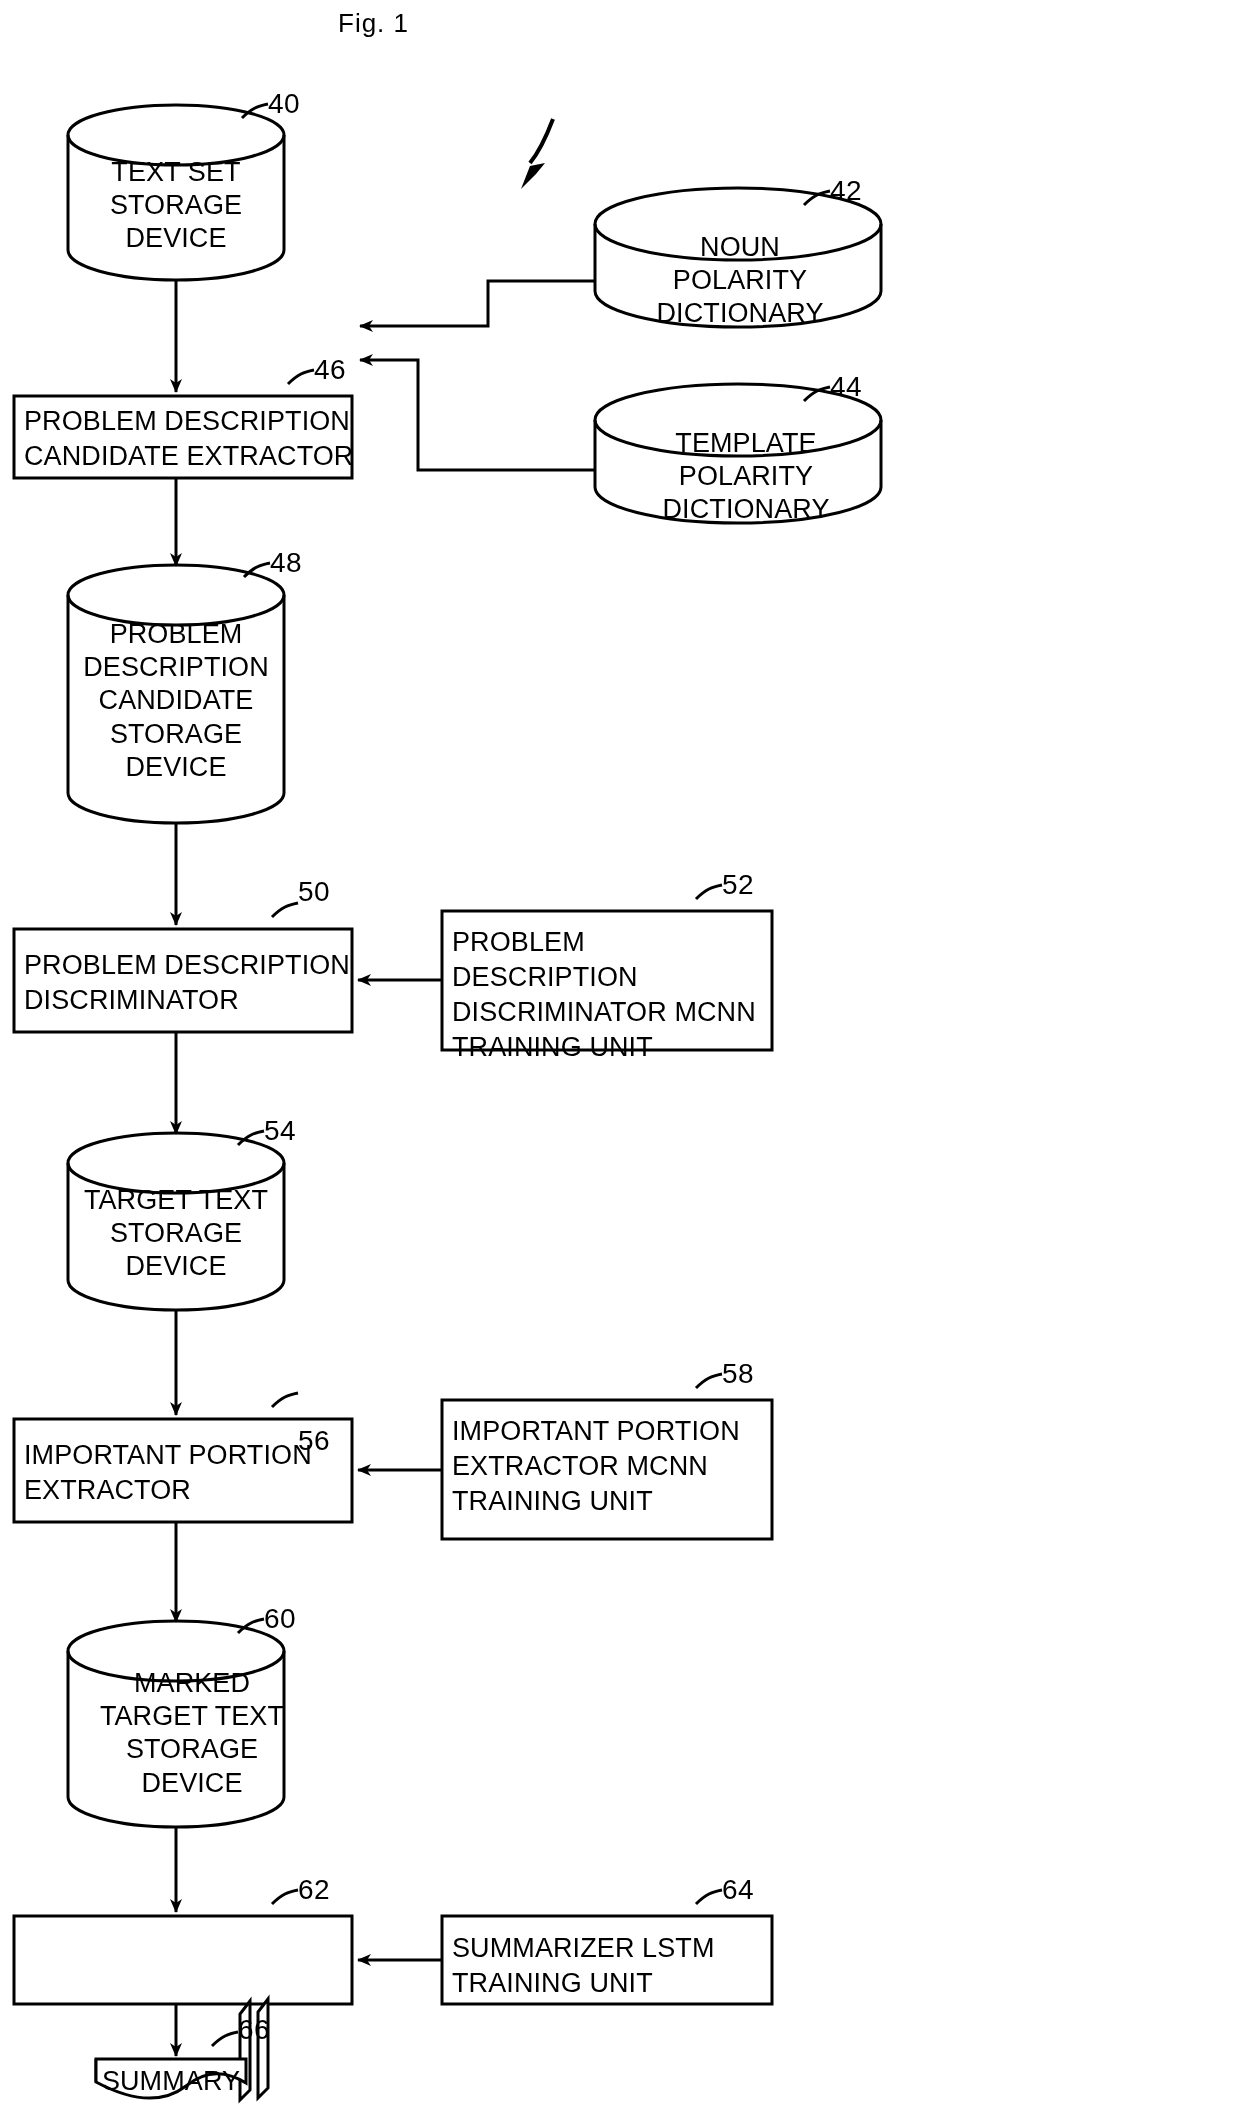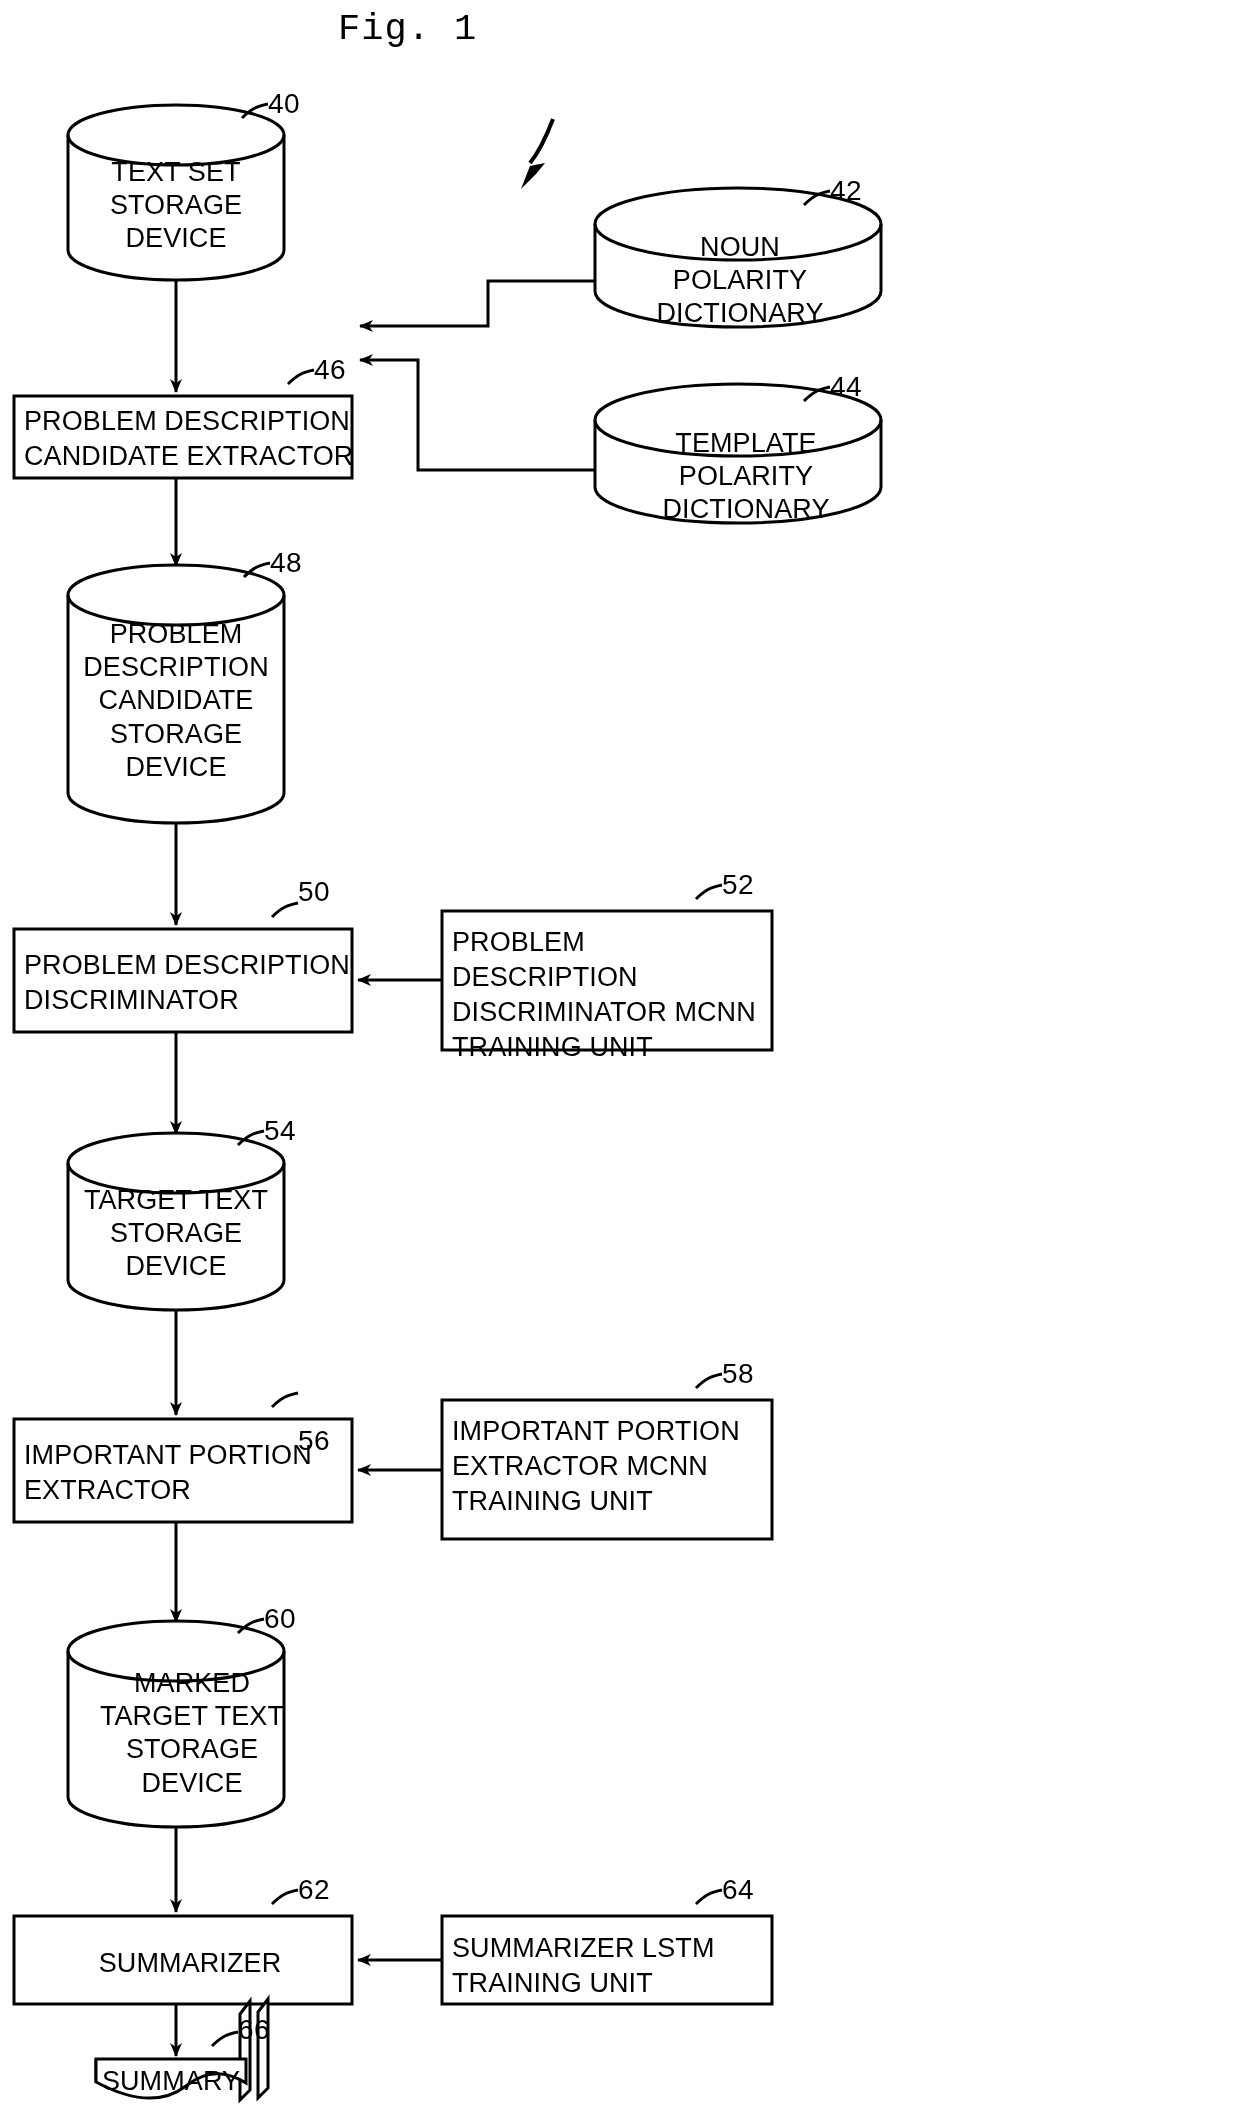--- a/index.html
+++ b/index.html
@@ -1,19 +1,19 @@
 <!DOCTYPE html>
 <html><head>
 <meta charset="utf-8">
 <style>
   html,body{margin:0;padding:0;background:#fff;}
   body{width:1240px;height:2111px;font-family:"Liberation Sans",sans-serif;color:#000;position:relative;overflow:hidden;}
   #stage{position:absolute;left:0;top:0;width:1240px;height:2111px;}
   svg#art{position:absolute;left:0;top:0;width:1240px;height:2111px;}
-  .figtitle{position:absolute;font-size:37px;letter-spacing:1px;font-family:Liberation Mono, monospace;}
+  .figtitle{position:absolute;font-size:26px;letter-spacing:1px;}
   .ref{position:absolute;font-size:28px;letter-spacing:.5px;}
   .sys{position:absolute;font-size:26px;letter-spacing:.4px;white-space:nowrap;}
   .boxtext{position:absolute;font-size:27px;line-height:1.30;white-space:pre-line;letter-spacing:.1px;}
   .cyltext{position:absolute;font-size:27px;line-height:1.23;white-space:pre-line;text-align:center;letter-spacing:.1px;}
 </style>
 </head>
 <body>
 
 <div id="stage">
 
@@ -175,21 +175,20 @@
 EXTRACTOR MCNN
 TRAINING UNIT</div>
 
   <div class="ref" style="left:264px;top:1603px;">60</div>
   <div class="cyltext" style="left:64px;top:1667px;width:256px;">MARKED
 TARGET TEXT
 STORAGE
 DEVICE</div>
 
   <div class="ref" style="left:298px;top:1874px;">62</div>
-  <div class="boxtext" style="left:24px;top:1946px;width:332px;text-align:center;">SUMMARIZER</div>
 
   <div class="ref" style="left:722px;top:1874px;">64</div>
   <div class="boxtext" style="left:452px;top:1931px;width:320px;">SUMMARIZER LSTM
 TRAINING UNIT</div>
 
   <div class="ref" style="left:238px;top:2014px;">66</div>
   <div class="boxtext" style="left:96px;top:2064px;width:150px;text-align:center;">SUMMARY</div>
 
 </div>
 

